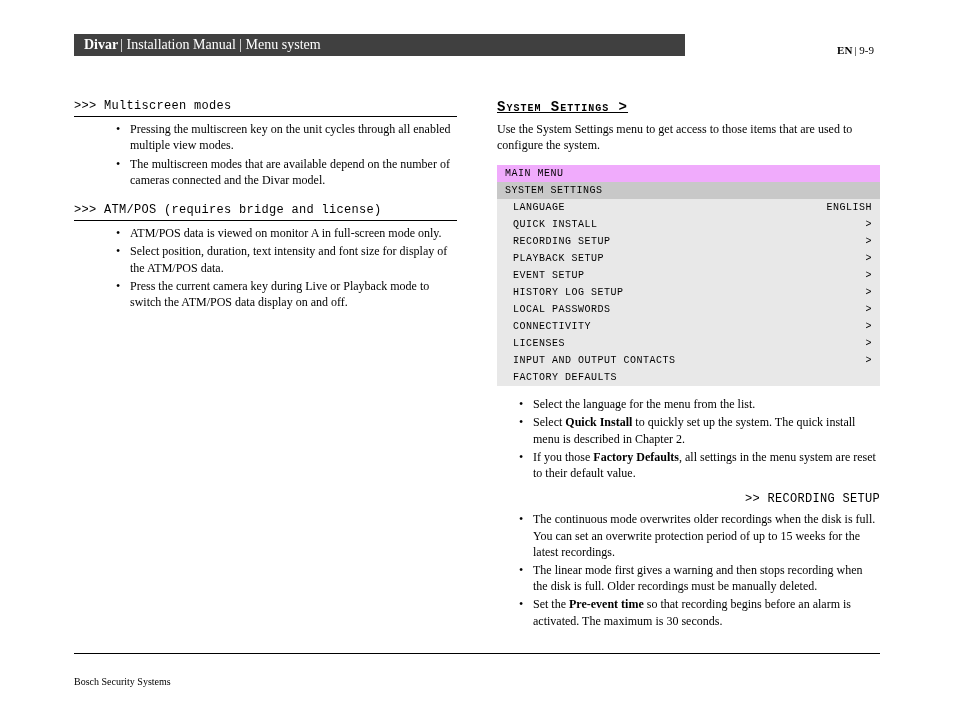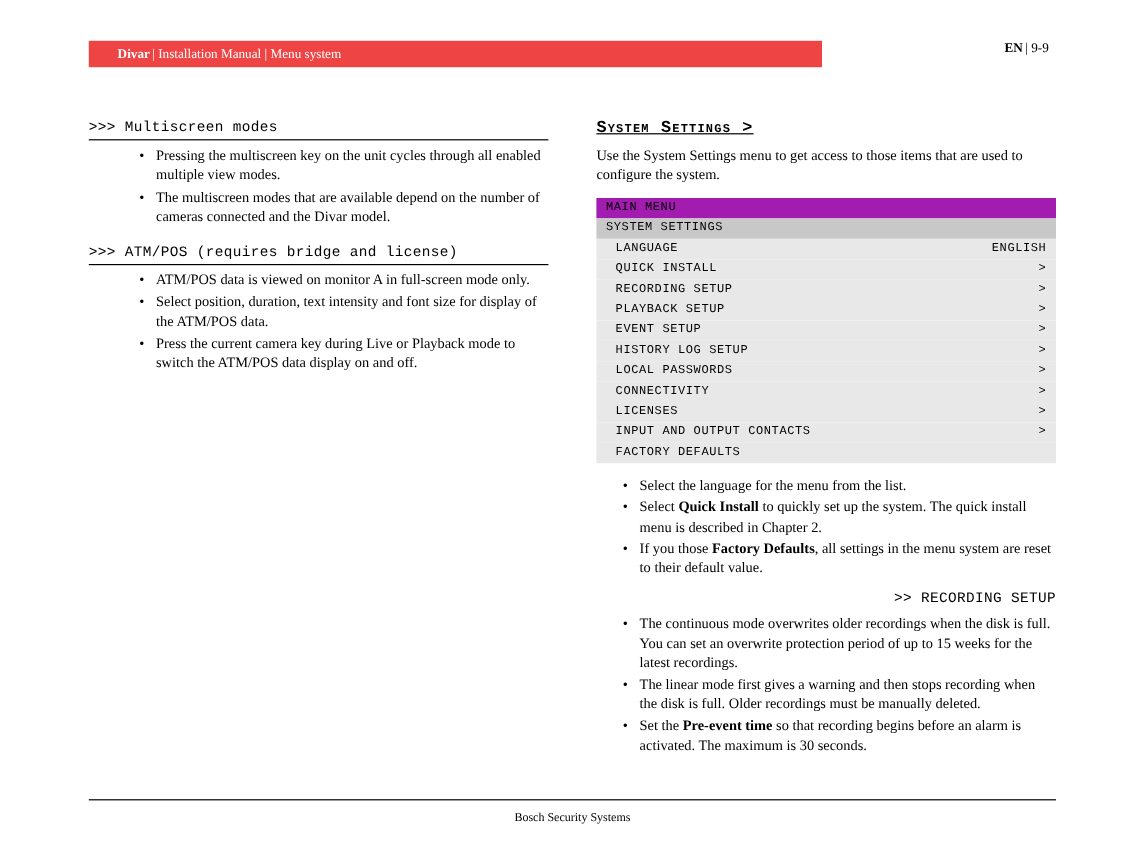--- a/index.html
+++ b/index.html
@@ -4,26 +4,26 @@
 <style>
   * { box-sizing: border-box; margin: 0; padding: 0; }
   html, body { width: 954px; height: 715px; background: #fff; font-family: Georgia, 'Times New Roman', serif; color: #000; }
   body { position: relative; }
 
   .header-bar {
     position: absolute; top: 34px; left: 74px; right: 74px; height: 22px;
     display: flex; align-items: stretch;
   }
   .header-left {
-    flex: 1; background: #ef4444; color: #fff; display: flex; align-items: center;
-    padding-left: 24px; font-size: 11px;
+    flex: 1; background: #404040; color: #fff; display: flex; align-items: center;
+    padding-left: 10px; font-size: 14px;
   }
   .header-left .bold { font-weight: bold; margin-right: 2px; }
   .header-right {
-    width: 195px; background: #fff; display: flex; align-items: flex-start; justify-content: flex-end;
+    width: 195px; background: #fff; display: flex; align-items: flex-end; justify-content: flex-end;
     padding-right: 6px; font-size: 11px;
   }
   .header-right .bold { font-weight: bold; margin-right: 2px; }
 
   .content { position: absolute; top: 98px; left: 74px; right: 74px; bottom: 60px; display: flex; gap: 40px; }
   .col { flex: 1; font-size: 12px; line-height: 1.35; }
 
   .sub3 {
     font-family: "Courier New", monospace; font-size: 12px; letter-spacing: 0.3px;
     border-bottom: 1px solid #000; padding-bottom: 2px; margin-bottom: 4px; white-space: pre;
@@ -36,41 +36,41 @@
   .section-title {
     font-family: "Courier New", monospace; font-weight: bold; font-size: 14px;
     letter-spacing: 1px; margin-bottom: 4px;
     font-variant: small-caps;
     text-decoration: underline;
   }
   .intro { margin-bottom: 12px; }
 
   .menu-table { width: 100%; font-family: "Courier New", monospace; font-size: 10px; letter-spacing: 0.5px; margin-bottom: 10px; }
   .menu-table .row { display: flex; align-items: center; height: 17px; padding: 0 8px; }
-  .menu-table .hdr1 { background: #a21caf; text-transform: uppercase; font-family: Liberation Mono, monospace; }
+  .menu-table .hdr1 { background: #f0abfc; text-transform: uppercase; font-family: Liberation Mono, monospace; }
   .menu-table .hdr2 { background: #c8c8c8; text-transform: uppercase; }
   .menu-table .item { background: #e8e8e8; text-transform: uppercase; padding-left: 16px; }
   .menu-table .item .label { flex: 1; }
   .menu-table .item .value { flex: 0 0 auto; }
   .menu-table .item .arrow { flex: 0 0 auto; }
   .menu-table .lang { justify-content: flex-start; gap: 102px; }
 
   .sub2 {
     font-family: "Courier New", monospace; font-size: 12px; letter-spacing: 0.3px;
     margin: 10px 0 4px 0; white-space: pre; text-align: right;
   }
   .bold-serif { font-family: Georgia, serif; font-weight: bold; }
 
   ul.bullets-right { list-style: none; margin: 0 0 8px 0; padding: 0 0 0 22px; }
   ul.bullets-right li { position: relative; padding-left: 14px; margin-bottom: 2px; }
   ul.bullets-right li::before { content: "•"; position: absolute; left: 0; top: 0; }
 
   .footer {
     position: absolute; bottom: 28px; left: 74px; right: 74px;
-    border-top: 1px solid #000; padding-top: 9px; font-size: 10px; text-align: center;
+    border-top: 1px solid #000; padding-top: 22px; font-size: 10px;
   }
 </style>
 </head>
 <body>
 
 <div class="header-bar">
   <div class="header-left">
     <span class="bold">Divar</span>
     <span> | Installation Manual | Menu system</span>
   </div>

